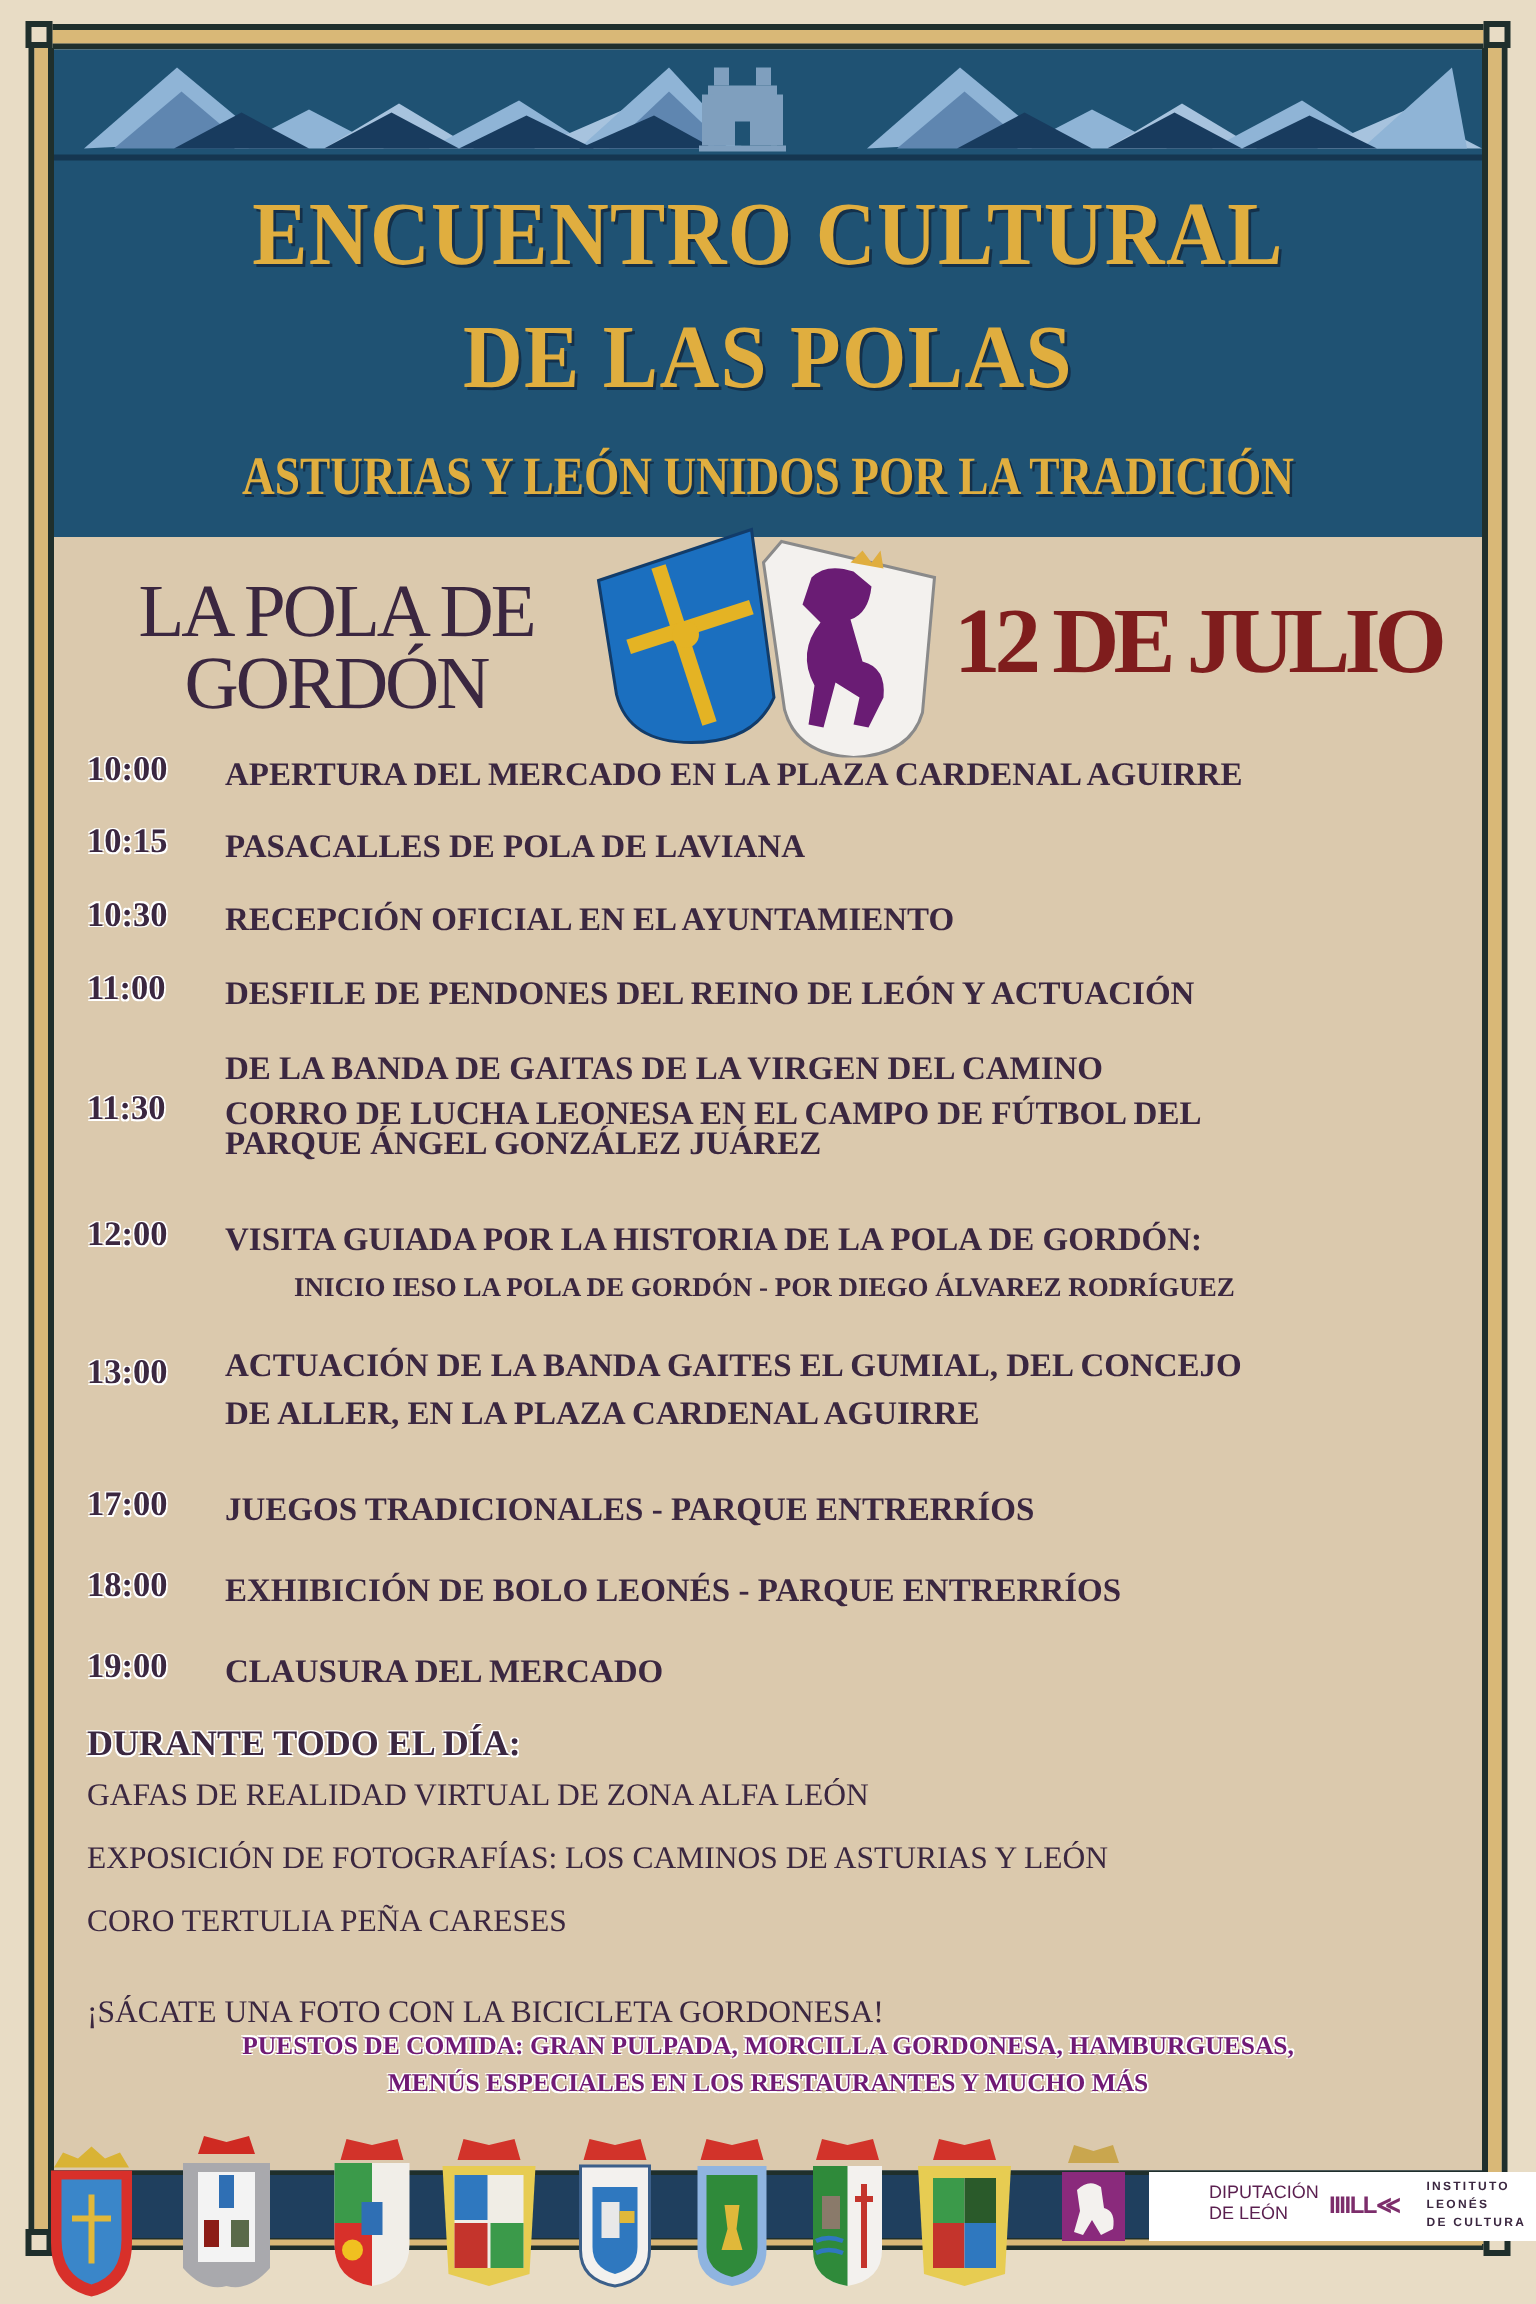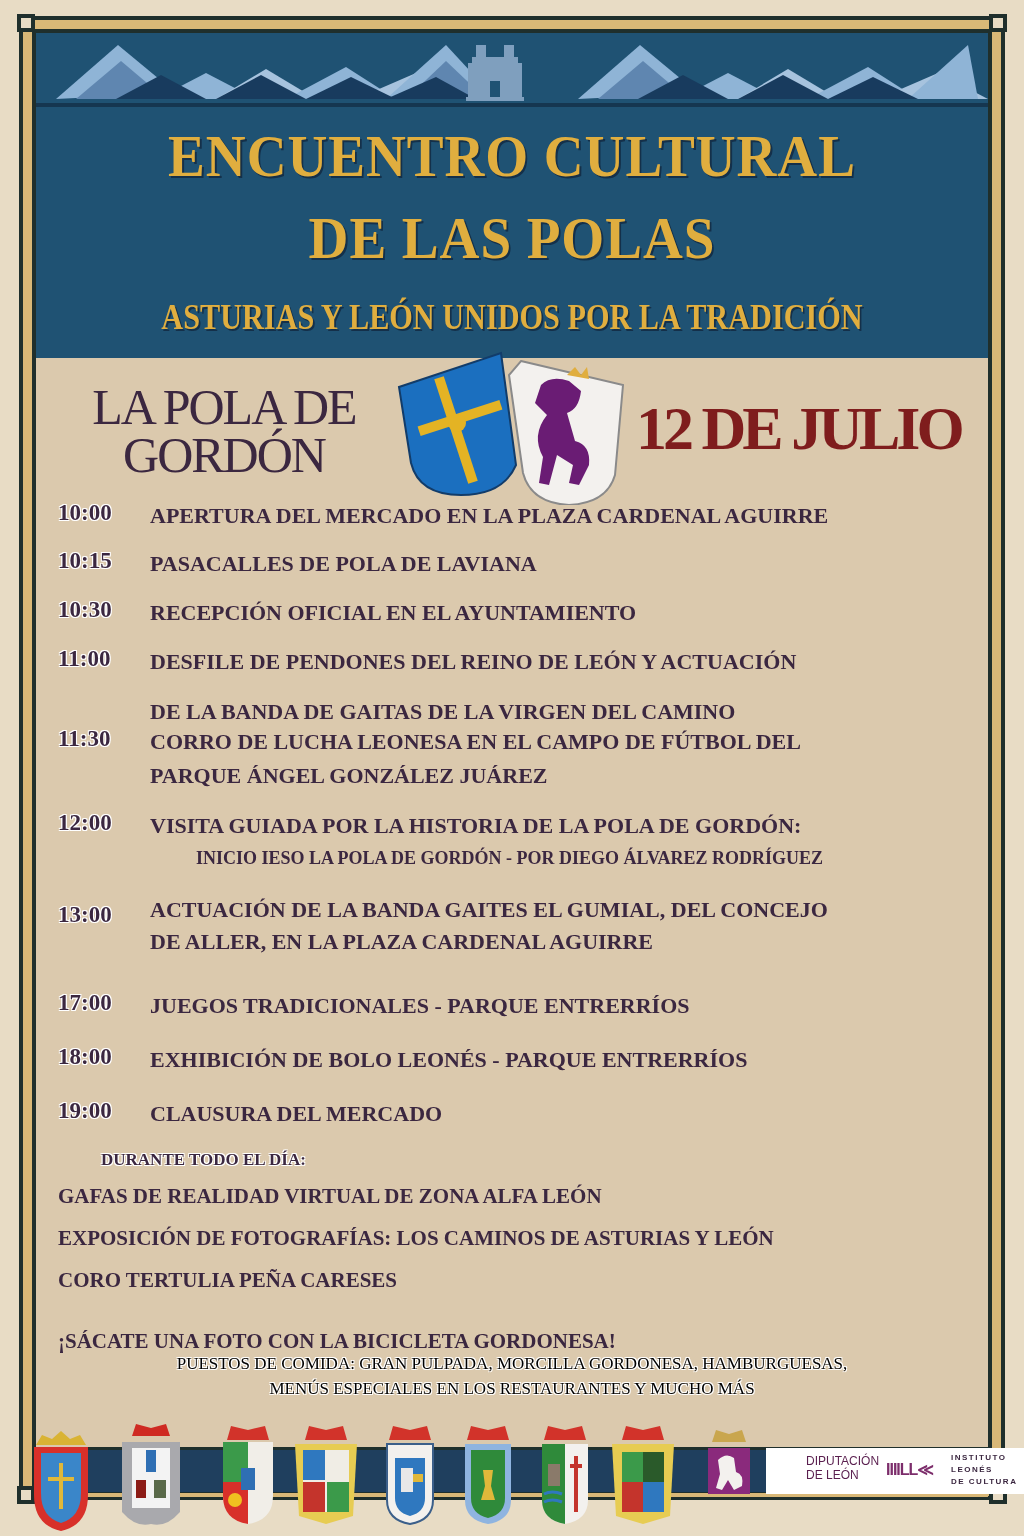--- a/index.html
+++ b/index.html
@@ -16,23 +16,23 @@
   .title2{position:absolute;left:0;top:170px;width:952px;text-align:center;color:#e0ae3f;font-size:60px;font-weight:bold;letter-spacing:1px;line-height:70px;text-shadow:2px 2px 0 #14304a;transform:scaleX(0.92);}
   .subtitle{position:absolute;left:0;top:262px;width:952px;text-align:center;color:#e0ae3f;font-size:36px;font-weight:bold;line-height:44px;text-shadow:2px 2px 0 #14304a;transform:scaleX(0.84);}
   .place{position:absolute;left:18px;top:350px;width:340px;color:#3b2740;font-size:50px;line-height:48px;text-align:center;letter-spacing:-2px;}
   .date{position:absolute;left:600px;top:360px;color:#7f1d1d;font-size:62px;line-height:70px;letter-spacing:-4px;font-weight:bold;}
   .shields{position:absolute;left:355px;top:312px;width:250px;height:160px;}
   .sched{position:absolute;left:22px;width:920px;color:#3b2740;font-weight:bold;}
   .row{position:absolute;left:0;width:920px;}
   .time{position:absolute;left:0;top:0;font-size:23px;color:#3b2740;font-weight:bold;text-shadow:-1px -1px 0 #fff,1px -1px 0 #fff,-1px 1px 0 #fff,1px 1px 0 #fff;}
   .desc{position:absolute;left:92px;top:0;font-size:22px;line-height:32px;color:#3b2740;font-weight:bold;white-space:nowrap;}
   .sub{position:absolute;left:138px;font-size:18px;color:#3b2740;font-weight:bold;white-space:nowrap;}
-  .allday-h{position:absolute;left:22px;font-size:17px;font-weight:bold;color:#3b2740;text-shadow:-1px -1px 0 #fff,1px -1px 0 #fff,-1px 1px 0 #fff,1px 1px 0 #fff;margin-left:43px;}
-  .allday{position:absolute;left:22px;font-size:21px;font-weight:bold;color:#3b2740;white-space:nowrap;}
-  .food{position:absolute;left:0;width:952px;text-align:center;font-size:17px;font-weight:normal;color:#000000;text-shadow:-1px -1px 0 #fff,1px -1px 0 #fff,-1px 1px 0 #fff,1px 1px 0 #fff;line-height:25px;}
+  .allday-h{position:absolute;left:22px;font-size:24px;font-weight:bold;color:#3b2740;text-shadow:-1px -1px 0 #fff,1px -1px 0 #fff,-1px 1px 0 #fff,1px 1px 0 #fff;}
+  .allday{position:absolute;left:22px;font-size:21px;font-weight:normal;color:#3b2740;white-space:nowrap;}
+  .food{position:absolute;left:0;width:952px;text-align:center;font-size:17px;font-weight:bold;color:#701a75;text-shadow:-1px -1px 0 #fff,1px -1px 0 #fff,-1px 1px 0 #fff,1px 1px 0 #fff;line-height:25px;}
   .crest{position:absolute;top:1390px;width:66px;height:110px;}
   .dip{position:absolute;left:722px;top:1448px;width:262px;height:46px;background:#fff;margin-left:44px;}
   .dip-text{position:absolute;left:40px;top:6px;font-family:"Liberation Sans","DejaVu Sans",sans-serif;font-size:12px;color:#5a1f4f;line-height:14px;}
   .ilc-mark{position:absolute;left:120px;top:12px;font-family:"Liberation Sans",sans-serif;font-size:16px;color:#7c2d6b;font-weight:bold;letter-spacing:-1px;}
   .ilc-text{position:absolute;left:185px;top:4px;font-family:"Liberation Sans","DejaVu Sans",sans-serif;font-size:8px;font-weight:bold;color:#3b2740;letter-spacing:1.5px;line-height:12px;}
 </style>
 </head>
 <body>
 
 <div class="frame-outer"></div>
@@ -125,21 +125,21 @@
       <span class="desc">RECEPCIÓN OFICIAL EN EL AYUNTAMIENTO</span>
     </div>
     <div class="row" style="top:146px;">
       <span class="time">11:00</span>
       <span class="desc">DESFILE DE PENDONES DEL REINO DE LEÓN Y ACTUACIÓN</span>
       <span class="desc" style="top:34px;margin-top:16px;">DE LA BANDA DE GAITAS DE LA VIRGEN DEL CAMINO</span>
     </div>
     <div class="row" style="top:226px;">
       <span class="time">11:30</span>
       <span class="desc">CORRO DE LUCHA LEONESA EN EL CAMPO DE FÚTBOL DEL</span>
-      <span class="desc" style="top:34px;">PARQUE ÁNGEL GONZÁLEZ JUÁREZ</span>
+      <span class="desc" style="top:20px;">PARQUE ÁNGEL GONZÁLEZ JUÁREZ</span>
     </div>
     <div class="row" style="top:310px;">
       <span class="time">12:00</span>
       <span class="desc">VISITA GUIADA POR LA HISTORIA DE LA POLA DE GORDÓN:</span>
       <span class="sub" style="top:38px;">INICIO IESO LA POLA DE GORDÓN - POR DIEGO ÁLVAREZ RODRÍGUEZ</span>
     </div>
     <div class="row" style="top:394px;">
       <span class="time" style="top:8px;">13:00</span>
       <span class="desc">ACTUACIÓN DE LA BANDA GAITES EL GUMIAL, DEL CONCEJO</span>
       <span class="desc" style="top:32px;">DE ALLER, EN LA PLAZA CARDENAL AGUIRRE</span>

